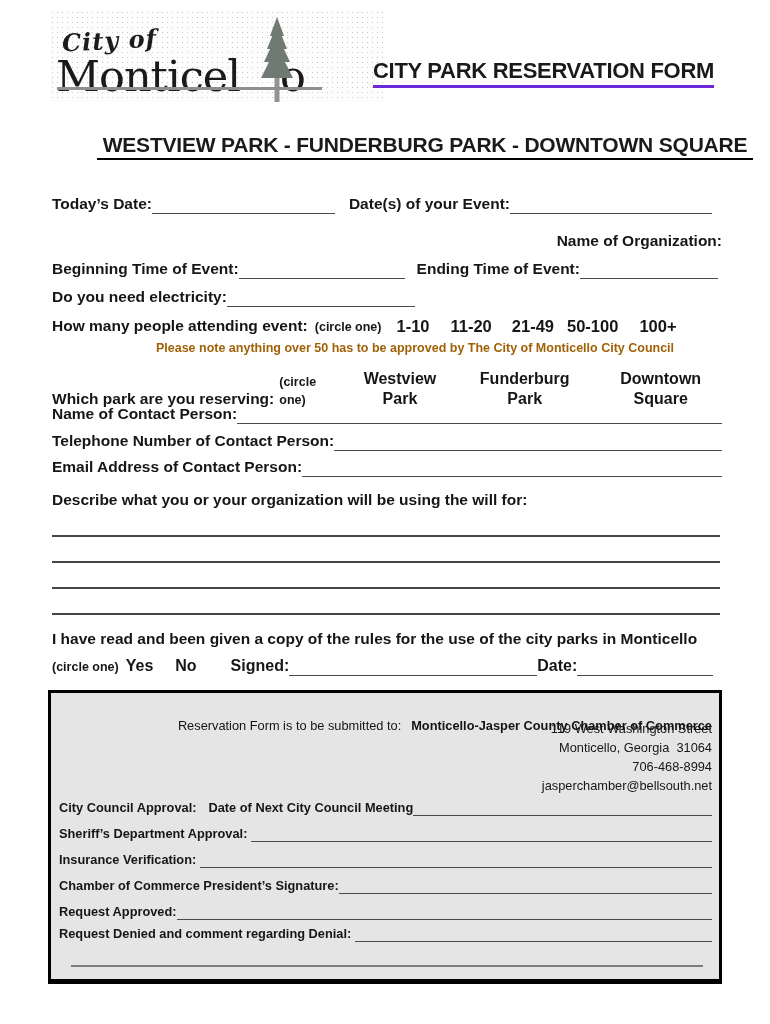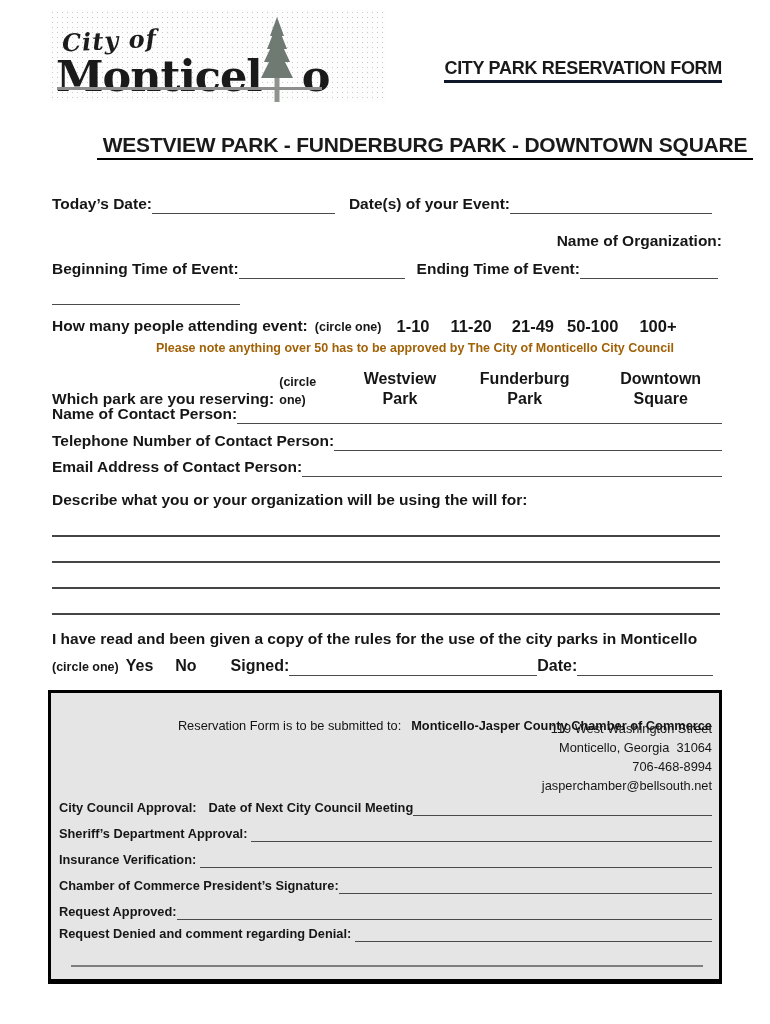--- a/index.html
+++ b/index.html
@@ -14,31 +14,31 @@
     background-image:radial-gradient(#c8c8c8 0.8px, rgba(0,0,0,0) 0.9px);
     background-size:5px 5px;
   }
   .logo-cityof{
     position:absolute;left:12px;top:16px;
     font-family:"DejaVu Serif",serif;font-style:italic;font-weight:700;
     font-size:24px;color:#1c1c1c;transform:rotate(-3deg);letter-spacing:1px;
   }
   .logo-name{
     position:absolute;left:6px;top:40px;height:48px;display:flex;align-items:flex-end;
-    font-family:"DejaVu Serif",serif;font-weight:700;font-size:43px;color:#1a1a1a;
+    font-family:"DejaVu Serif",serif;font-weight:400;font-size:43px;color:#1a1a1a;
     line-height:1;letter-spacing:-1px;
   }
   .logo-tree{position:absolute;left:201px;top:-34px;width:40px;height:88px;}
   .logo-o{margin-left:40px;}
   .logo-underline{position:absolute;left:7px;top:77px;width:265px;height:3px;background:#8e8e8e;}
   
   .doc-title{
-    position:absolute;top:58px;right:48px;
-    font-size:18px;font-weight:700;letter-spacing:-0.3px;
-    border-bottom:3px solid #0f172a;padding-bottom:1px;color:#1a1a1a;
+    position:absolute;top:58px;right:56px;
+    font-size:22px;font-weight:700;letter-spacing:-0.3px;
+    border-bottom:3px solid #6d28d9;padding-bottom:1px;color:#1a1a1a;
   }
   .doc-subtitle-wrap{position:absolute;top:133px;left:80px;width:690px;text-align:center;}
   .doc-subtitle{
     display:inline-block;font-size:21px;font-weight:700;letter-spacing:-0.2px;
     border-bottom:2.5px solid #000;padding:0 6px 1px 6px;color:#1a1a1a;
   }
   
   .row{
     position:absolute;left:52px;right:48px;display:flex;align-items:flex-end;
     font-size:15.5px;font-weight:600;color:#161616;line-height:20px;
@@ -113,20 +113,21 @@
   </div>
 
   <div class="row" style="top:259px;right:52px;">
     <span class="lbl">Beginning Time of Event:</span>
     <span class="fill" style="width:166px;"></span>
     <span class="lbl" style="margin-left:12px;">Ending Time of Event:</span>
     <span class="fill grow"></span>
   </div>
 
   <div class="row" style="top:287px;">
+    <span class="lbl">Do you need electricity:</span>
     <span class="fill" style="width:188px;"></span>
   </div>
 
   <div class="row" style="top:316px;">
     <span class="lbl">How many people attending event:</span>
     <span class="small" style="margin-left:7px;">(circle one)</span>
     <span class="opt" style="margin-left:15px;">1-10</span>
     <span class="opt" style="margin-left:21px;">11-20</span>
     <span class="opt" style="margin-left:20px;">21-49</span>
     <span class="opt" style="margin-left:13px;">50-100</span>

